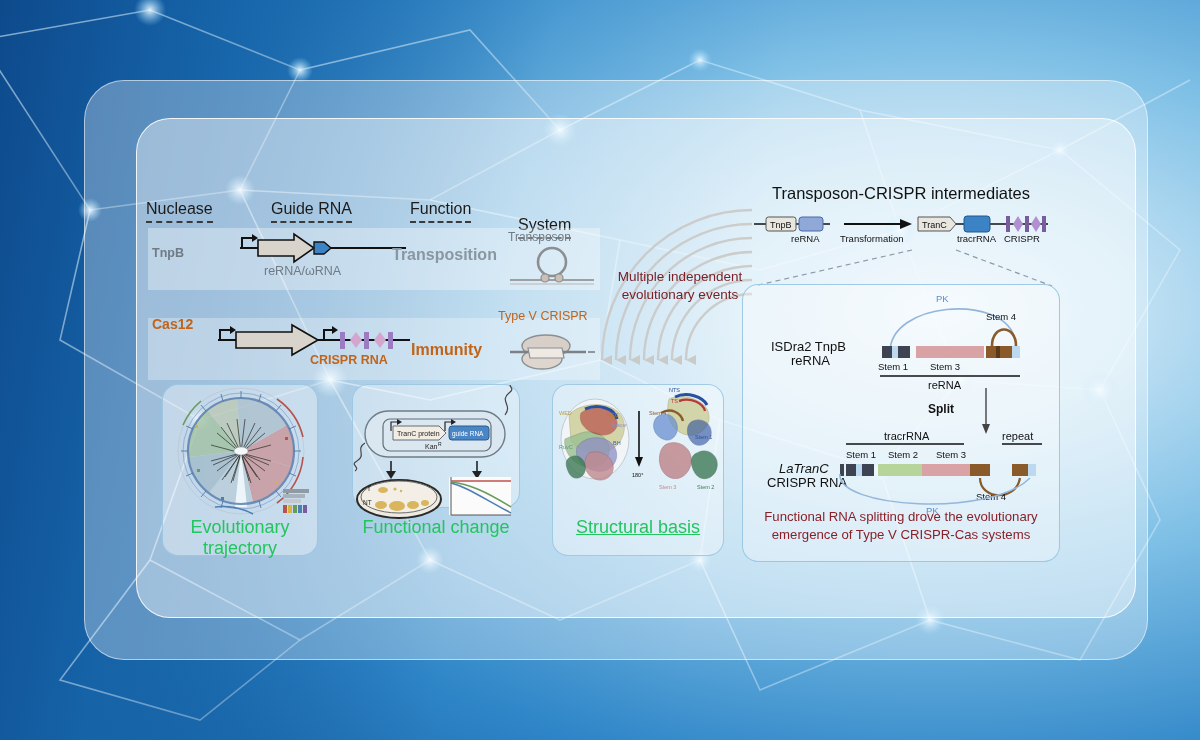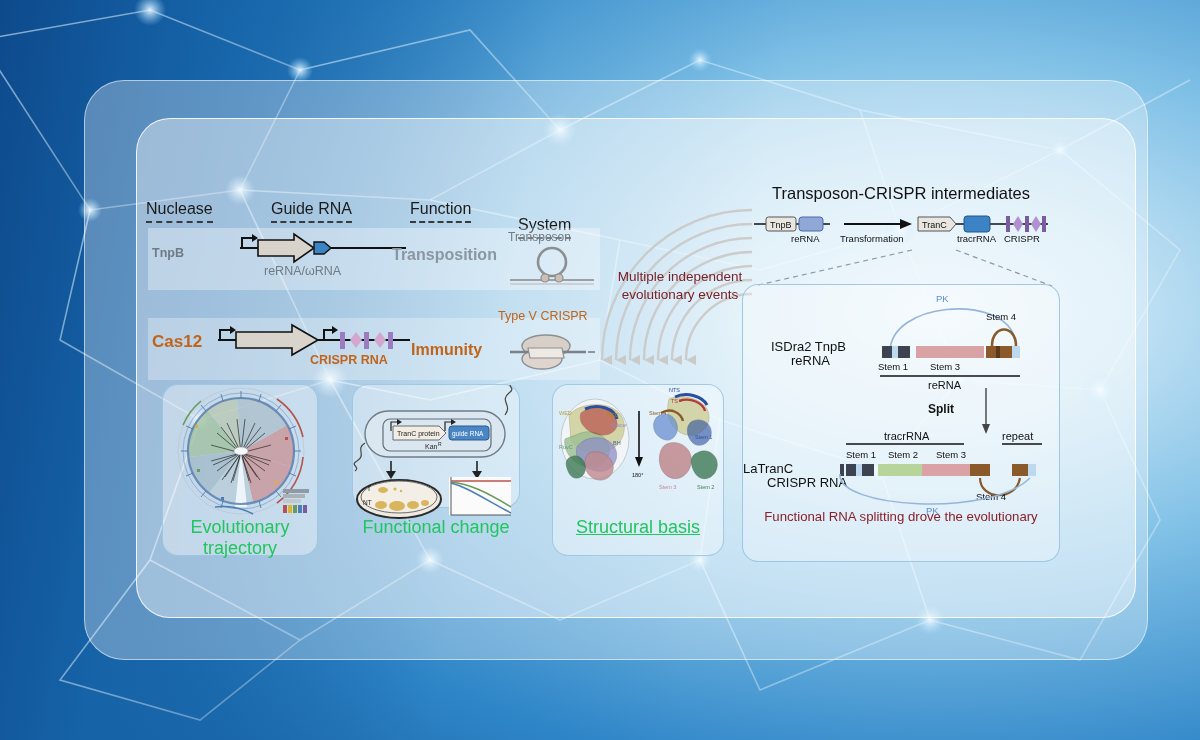--- a/index.html
+++ b/index.html
@@ -181,21 +181,21 @@
   <svg style="position:absolute; left:506px; top:244px;" width="92" height="44">
     <circle cx="46" cy="18" r="14" fill="none" stroke="#8b8f93" stroke-width="2.6"></circle>
     <line x1="4" y1="36" x2="88" y2="36" stroke="#9aa0a4" stroke-width="2"></line>
     <line x1="4" y1="40" x2="88" y2="40" stroke="#c3c8cc" stroke-width="1.4"></line>
     <circle cx="39" cy="34" r="4" fill="#cdbfb4" stroke="#8b8f93" stroke-width="1.2"></circle>
     <circle cx="53" cy="34" r="4" fill="#cdbfb4" stroke="#8b8f93" stroke-width="1.2"></circle>
   </svg>
 
   <div class="band b2" style="left:148px; top:318px; width:452px; height:62px;"></div>
 
-  <div class="lbl b orange" style="left:152px; top:332px; font-size:17px;">Cas12</div>
+  <div class="lbl b orange" style="left:152px; top:316px; font-size:14px;">Cas12</div>
 
   <svg style="position:absolute; left:214px; top:320px;" width="222" height="46">
     <line x1="4" y1="20" x2="196" y2="20" stroke="#111" stroke-width="2"></line>
     <path d="M6 20 L6 10 L18 10" stroke="#111" stroke-width="2" fill="none"></path>
     <path d="M16 6 L22 10 L16 14 Z" fill="#111"></path>
     <path d="M22 12 L78 12 L78 5 L104 20 L78 35 L78 28 L22 28 Z" fill="#d9d4cb" stroke="#111" stroke-width="1.6"></path>
     <path d="M110 20 L110 10 L120 10" stroke="#111" stroke-width="2" fill="none"></path>
     <path d="M118 6 L124 10 L118 14 Z" fill="#111"></path>
 
     <g>
@@ -511,21 +511,21 @@
     <line x1="12" y1="86" x2="152" y2="86" stroke="#111" stroke-width="1.6"></line>
     <text x="60" y="99" font-size="11" fill="#111" font-family="Liberation Sans, sans-serif">reRNA</text>
   </svg>
 
   <svg style="position:absolute; left:960px; top:386px;" width="60" height="52">
     <line x1="26" y1="2" x2="26" y2="42" stroke="#444" stroke-width="1.4"></line>
     <path d="M22 38 L26 48 L30 38 Z" fill="#444"></path>
   </svg>
   <div class="tiny12" style="left:928px; top:402px; font-weight:bold;">Split</div>
 
-  <div class="tiny11" style="left:728px; top:461px;">LaTranC</div>
+  <div class="tiny11" style="left:764px; top:461px;font-style:italic;">LaTranC</div>
   <div class="tiny11" style="left:752px; top:475px;">CRISPR RNA</div>
 
   <svg style="position:absolute; left:830px; top:424px;" width="220" height="92">
 
     <line x1="16" y1="20" x2="134" y2="20" stroke="#111" stroke-width="1.6"></line>
     <text x="54" y="16" font-size="11" fill="#111" font-family="Liberation Sans, sans-serif">tracrRNA</text>
 
     <line x1="172" y1="20" x2="212" y2="20" stroke="#111" stroke-width="1.4"></line>
     <text x="172" y="16" font-size="11" fill="#111" font-family="Liberation Sans, sans-serif">repeat</text>
 
@@ -547,15 +547,16 @@
 
     <path d="M150 54 C150 76 186 78 190 54" stroke="#8a5a2b" stroke-width="2.2" fill="none"></path>
     <text x="146" y="76" font-size="9.5" fill="#111" font-family="Liberation Sans, sans-serif">Stem 4</text>
 
     <path d="M10 50 C6 84 160 94 200 54" stroke="#93b6da" stroke-width="1.5" fill="none"></path>
     <text x="96" y="90" font-size="9.5" fill="#5b8fd0" font-family="Liberation Sans, sans-serif">PK</text>
   </svg>
 
   <div class="rcaption">
     <div>Functional RNA splitting drove the evolutionary</div>
+    <div>emergence of Type V CRISPR-Cas systems</div>
   </div>
 
 </div>
 
 </body></html>

